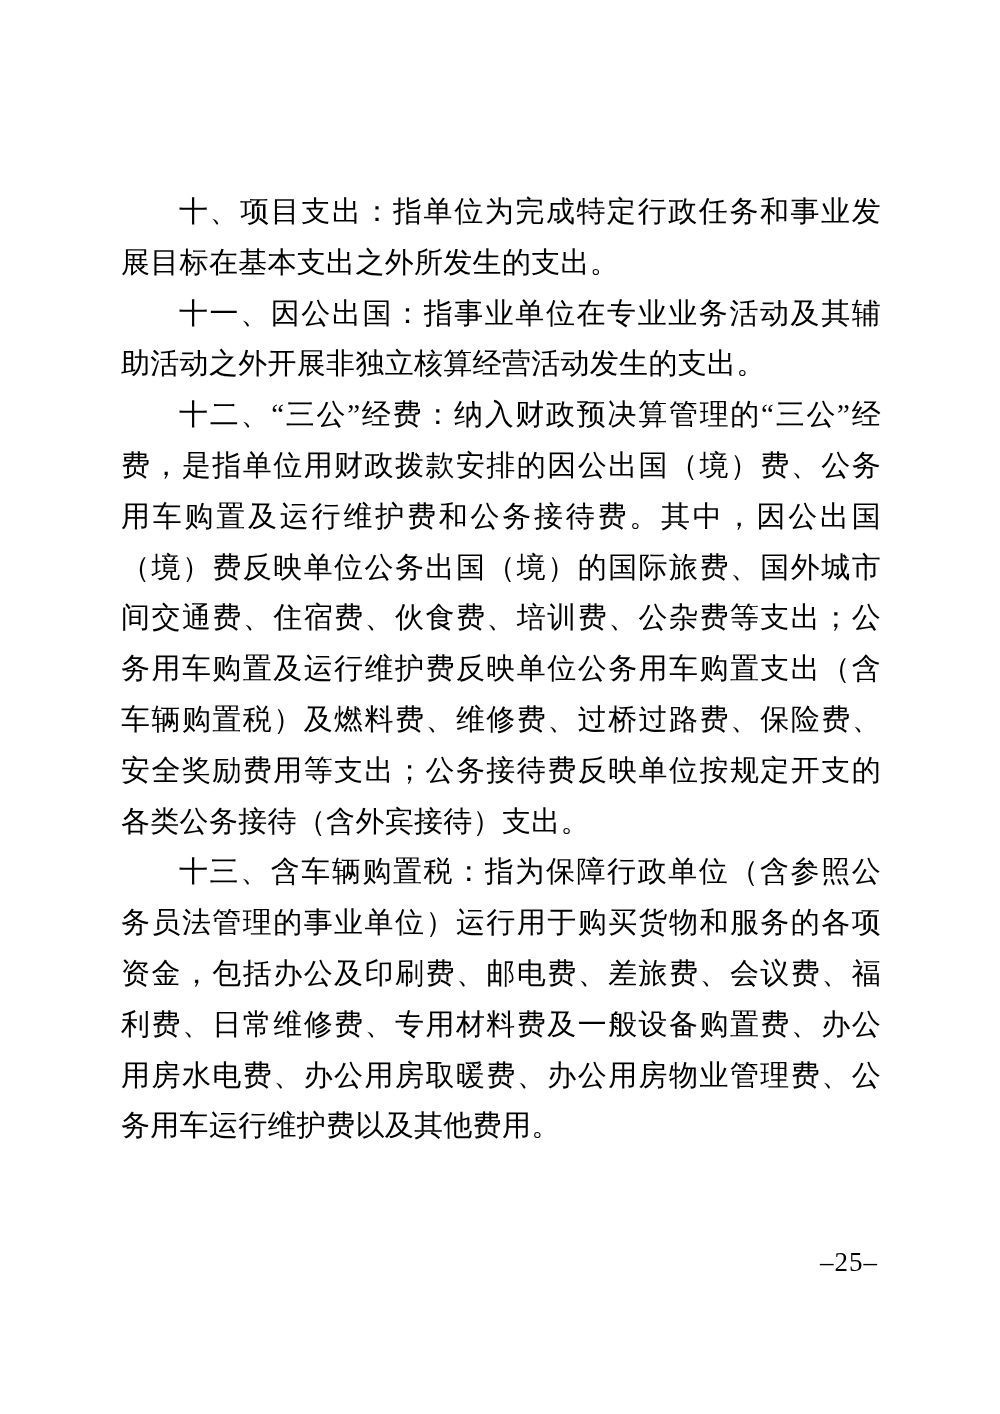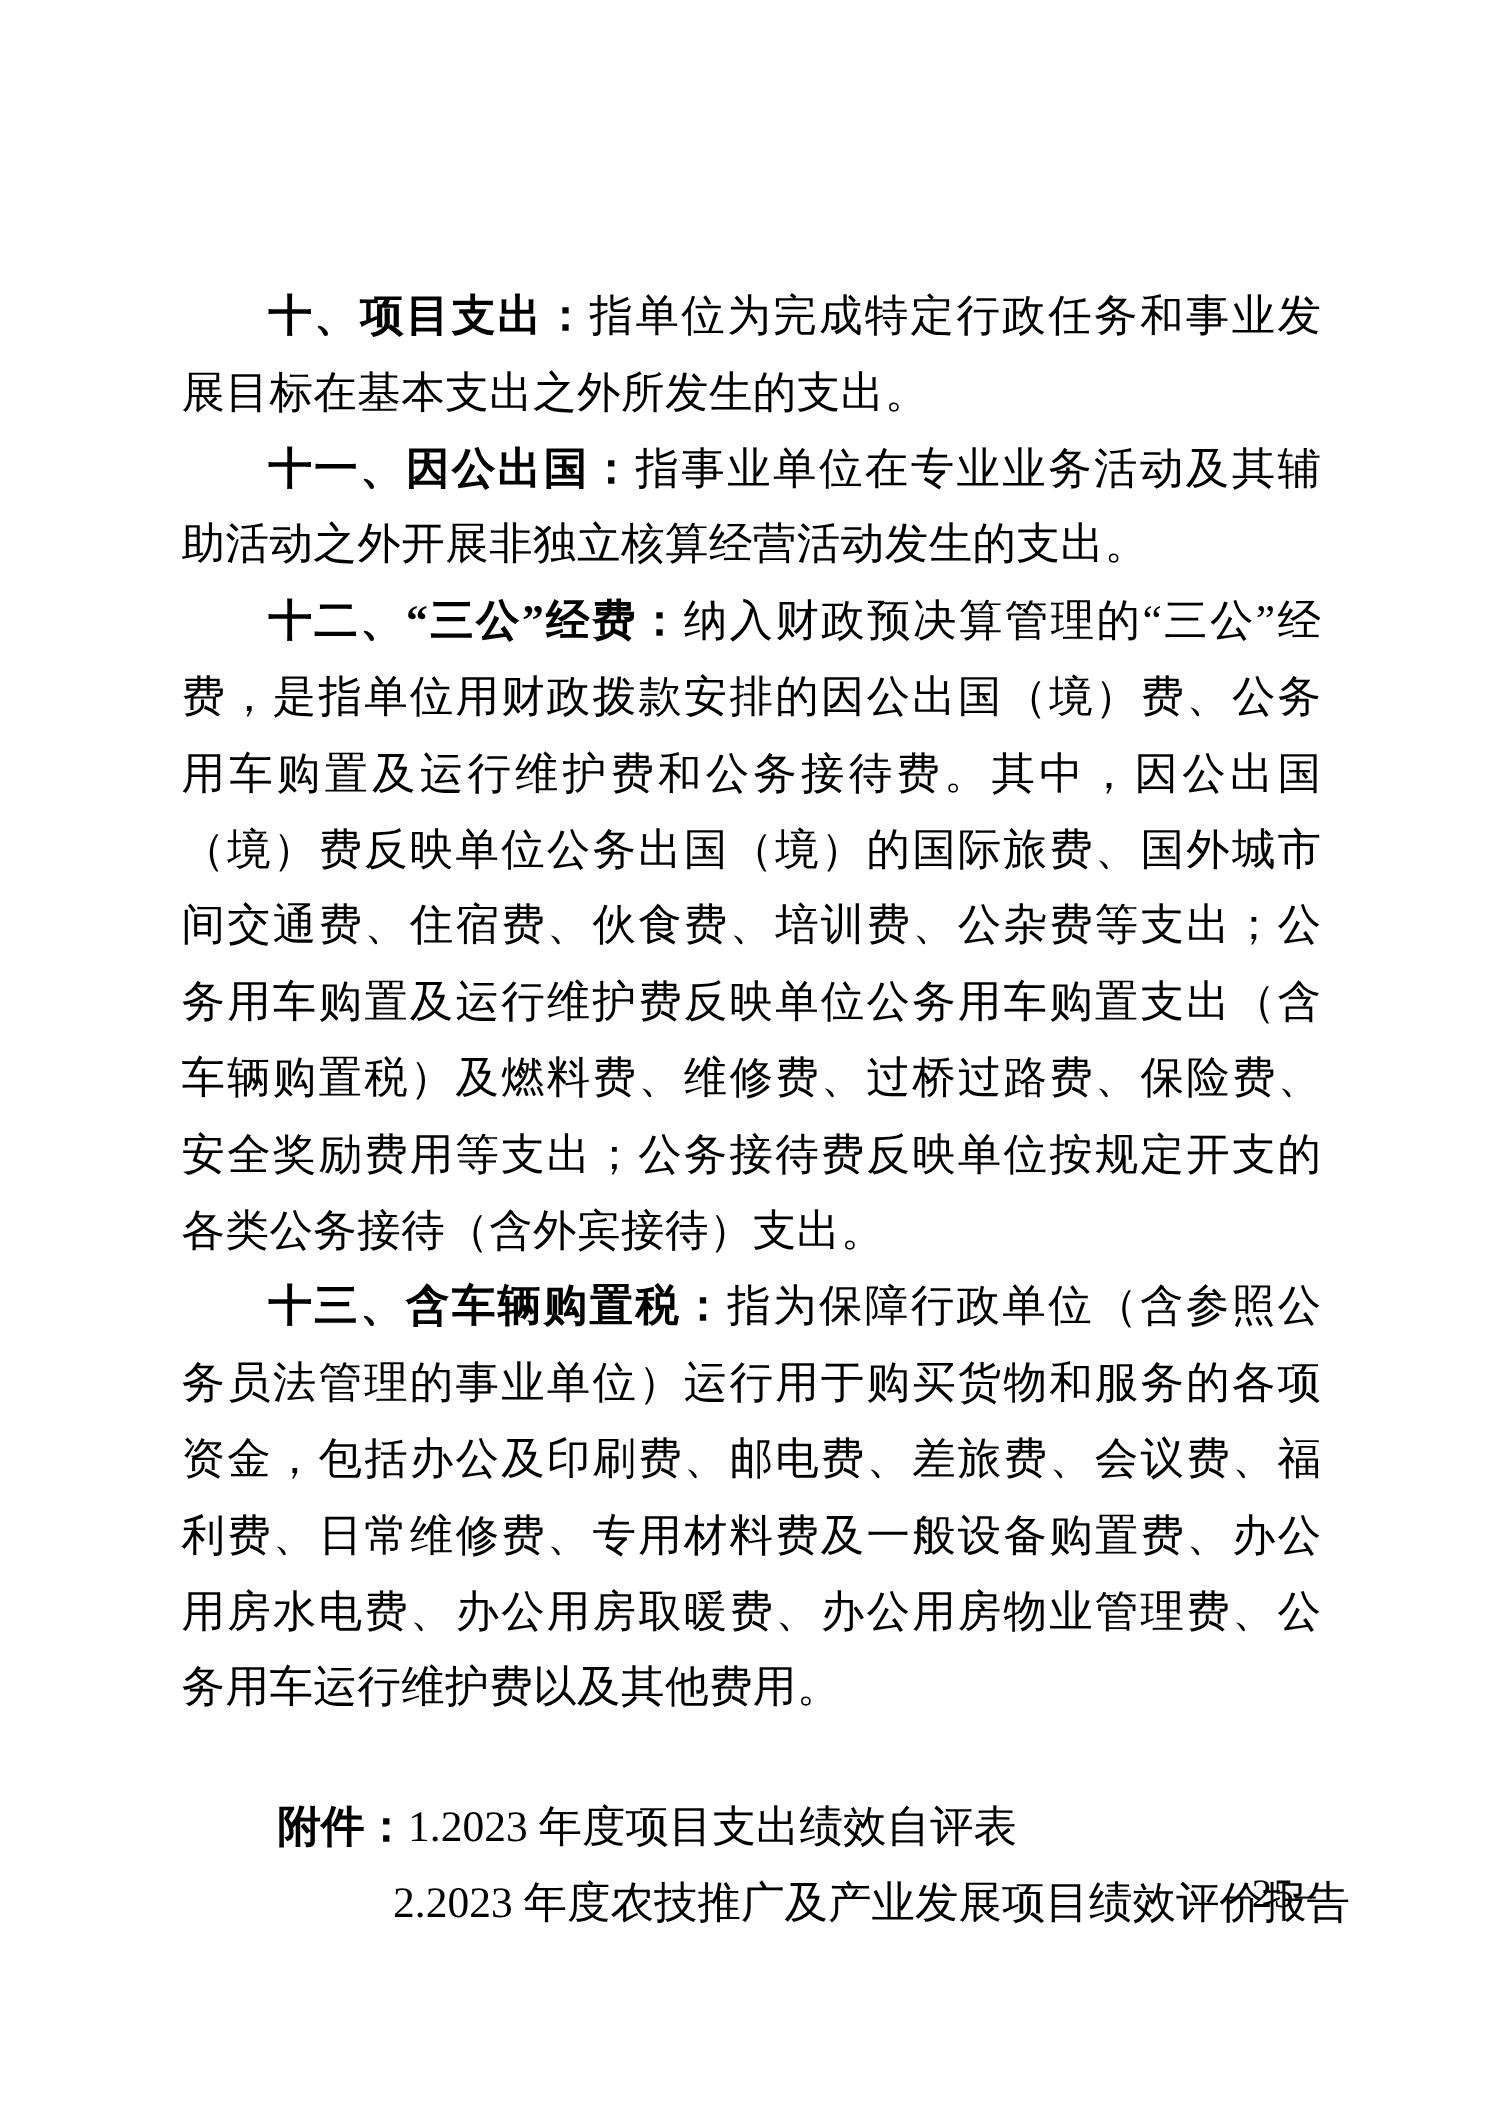--- a/index.html
+++ b/index.html
@@ -30,21 +30,21 @@
   }
   .para {
     margin: 0;
     font-size: 29px;
     line-height: 50.8px;
     text-align: justify;
     text-indent: 2em;
     letter-spacing: 0.3px;
   }
   .lead {
-    font-weight: 700;
+    font-weight: 400;
   }
   .attachments {
     margin-top: 42px;
   }
   .att-line {
     margin: 0;
     font-size: 29px;
     line-height: 50.8px;
     white-space: nowrap;
   }
@@ -73,22 +73,18 @@
   <div class="content">
 
     <p class="para"><span class="lead">十、项目支出：</span><span>指单位为完成特定行政任务和事业发展目标在基本支出之外所发生的支出。</span></p>
 
     <p class="para"><span class="lead">十一、因公出国：</span><span>指事业单位在专业业务活动及其辅助活动之外开展非独立核算经营活动发生的支出。</span></p>
 
     <p class="para"><span class="lead">十二、“三公”经费：</span><span>纳入财政预决算管理的“三公”经费，是指单位用财政拨款安排的因公出国（境）费、公务用车购置及运行维护费和公务接待费。其中，因公出国（境）费反映单位公务出国（境）的国际旅费、国外城市间交通费、住宿费、伙食费、培训费、公杂费等支出；公务用车购置及运行维护费反映单位公务用车购置支出（含车辆购置税）及燃料费、维修费、过桥过路费、保险费、安全奖励费用等支出；公务接待费反映单位按规定开支的各类公务接待（含外宾接待）支出。</span></p>
 
     <p class="para"><span class="lead">十三、含车辆购置税：</span><span>指为保障行政单位（含参照公务员法管理的事业单位）运行用于购买货物和服务的各项资金，包括办公及印刷费、邮电费、差旅费、会议费、福利费、日常维修费、专用材料费及一般设备购置费、办公用房水电费、办公用房取暖费、办公用房物业管理费、公务用车运行维护费以及其他费用。</span></p>
 
-    <div class="attachments">
-      <p class="att-line att-line-1"><span class="lead">附件：</span><span>1.2023 年度项目支出绩效自评表</span></p>
-      <p class="att-line att-line-2"><span>2.2023 年度农技推广及产业发展项目绩效评价报告</span></p>
-    </div>
 
   </div>
 
   <div class="page-number">–25–</div>
 
 </div>
 
 </body></html>

